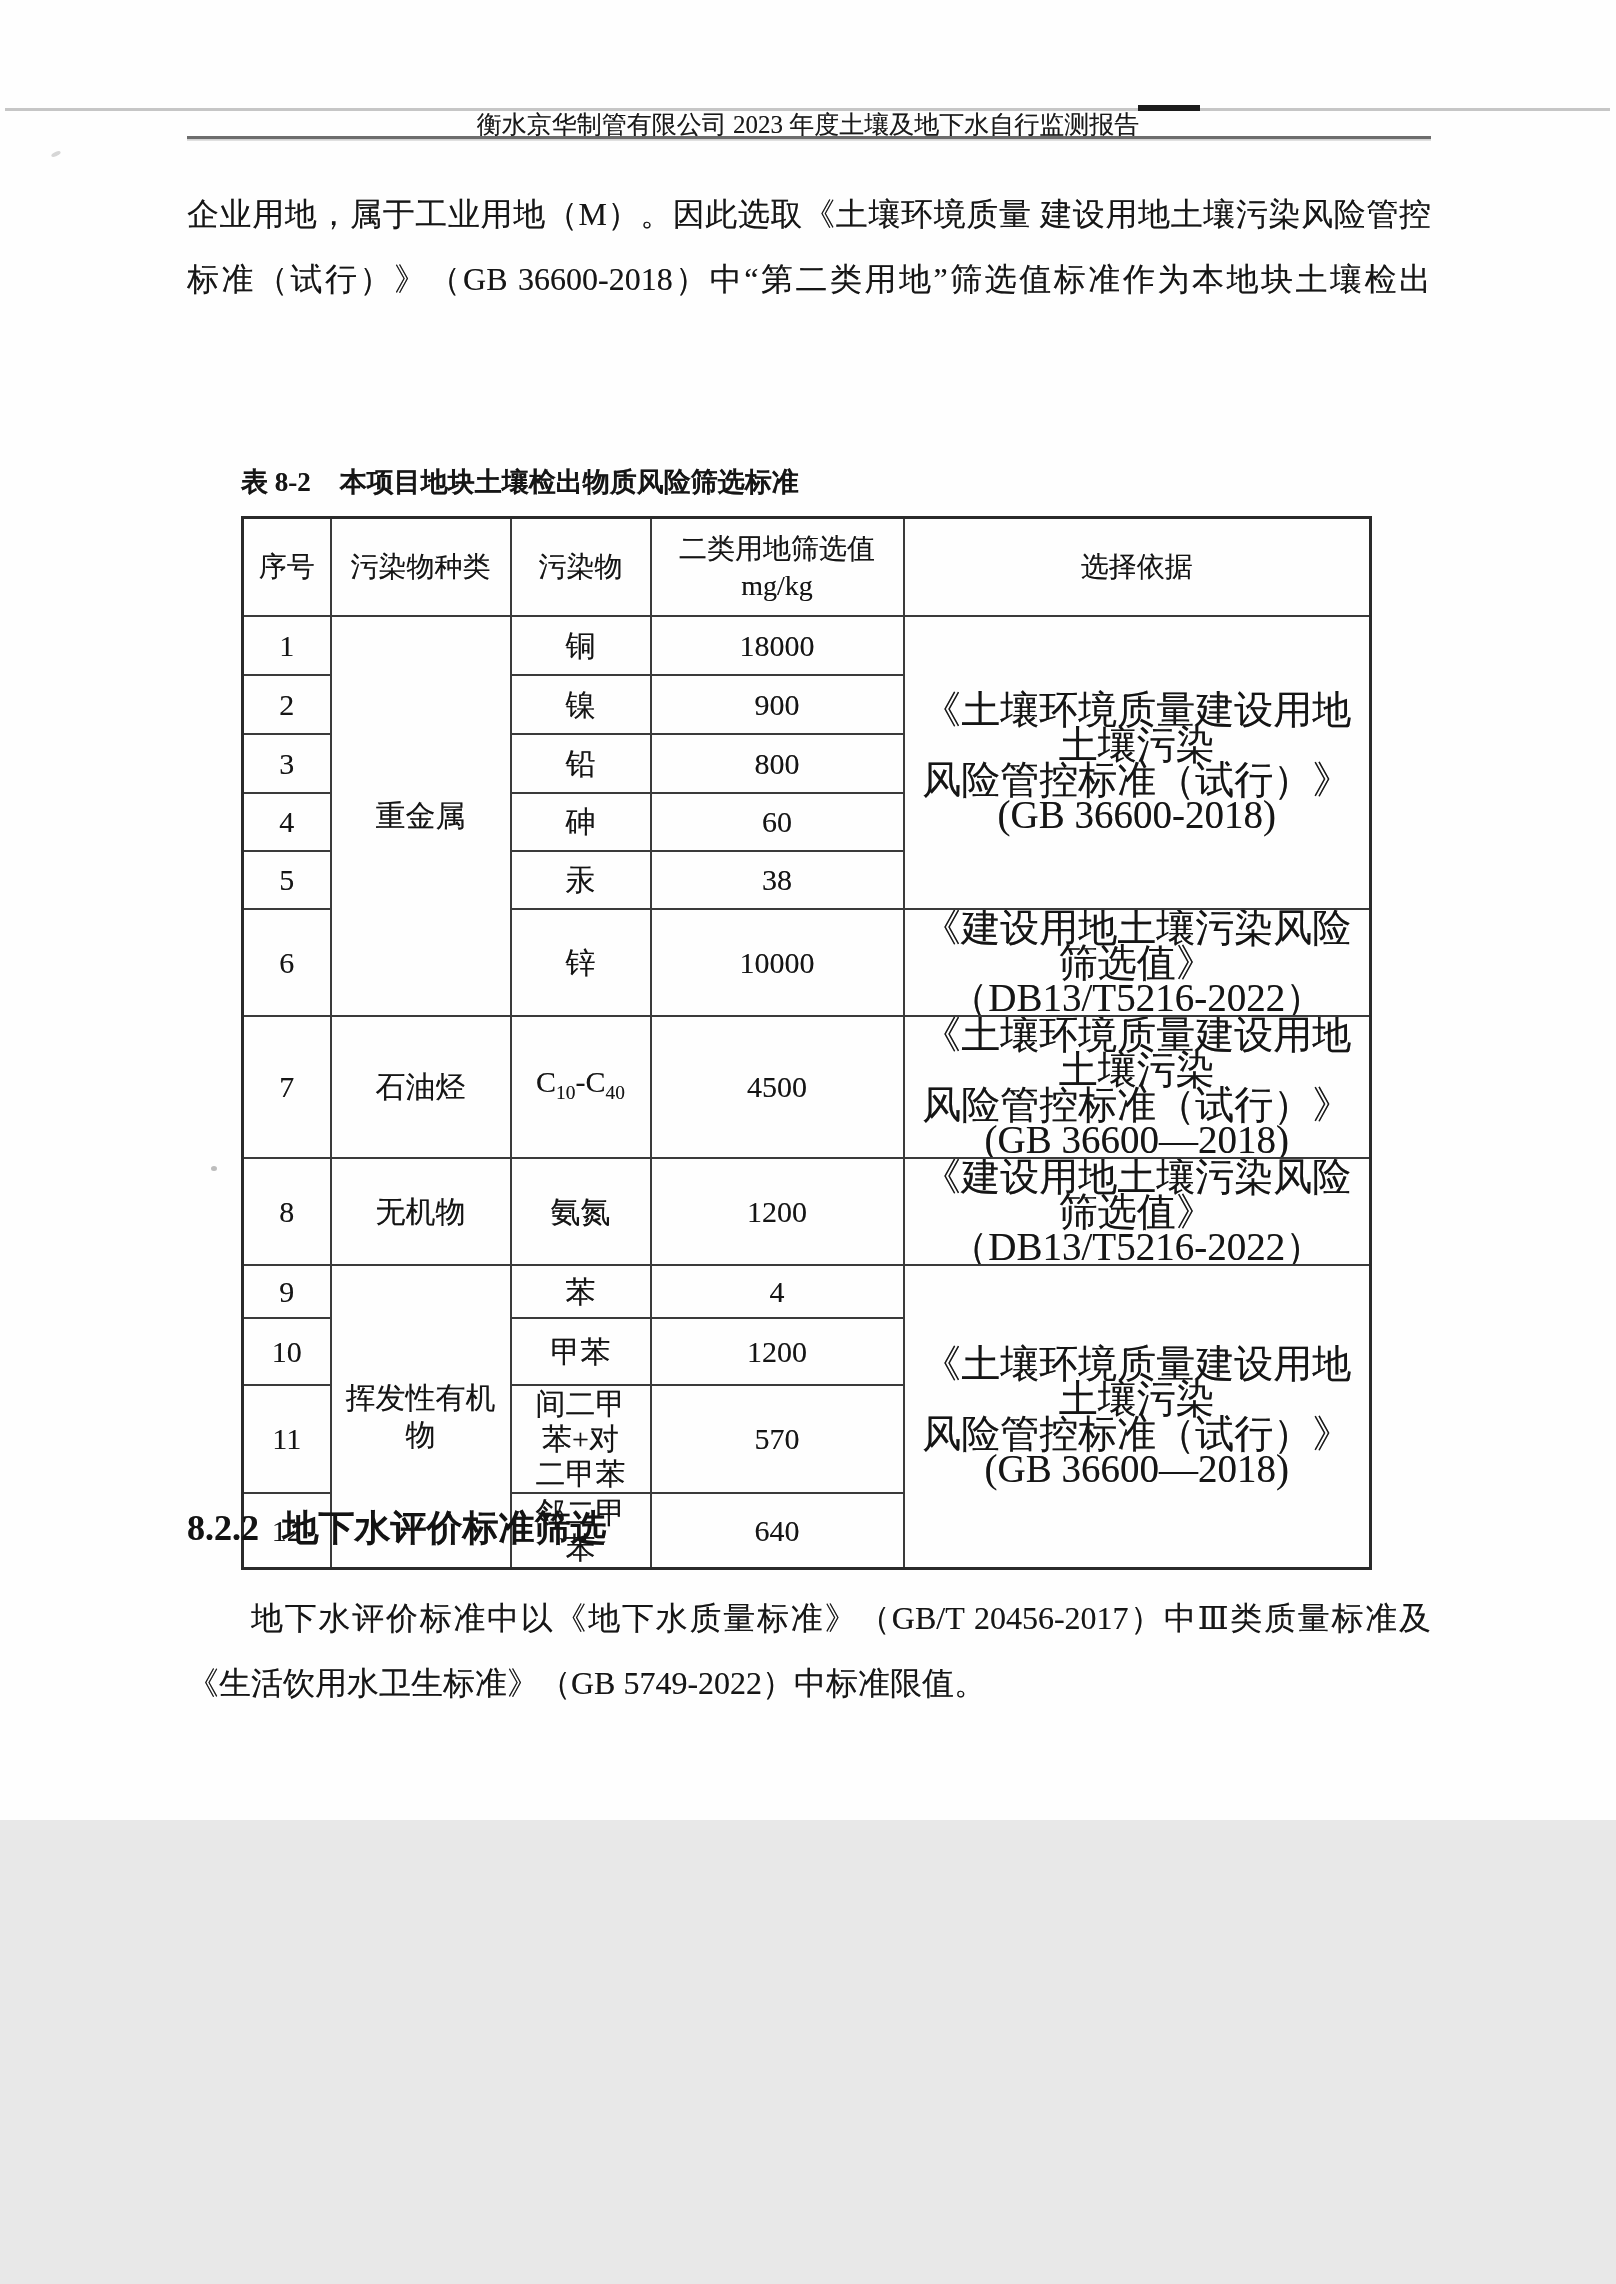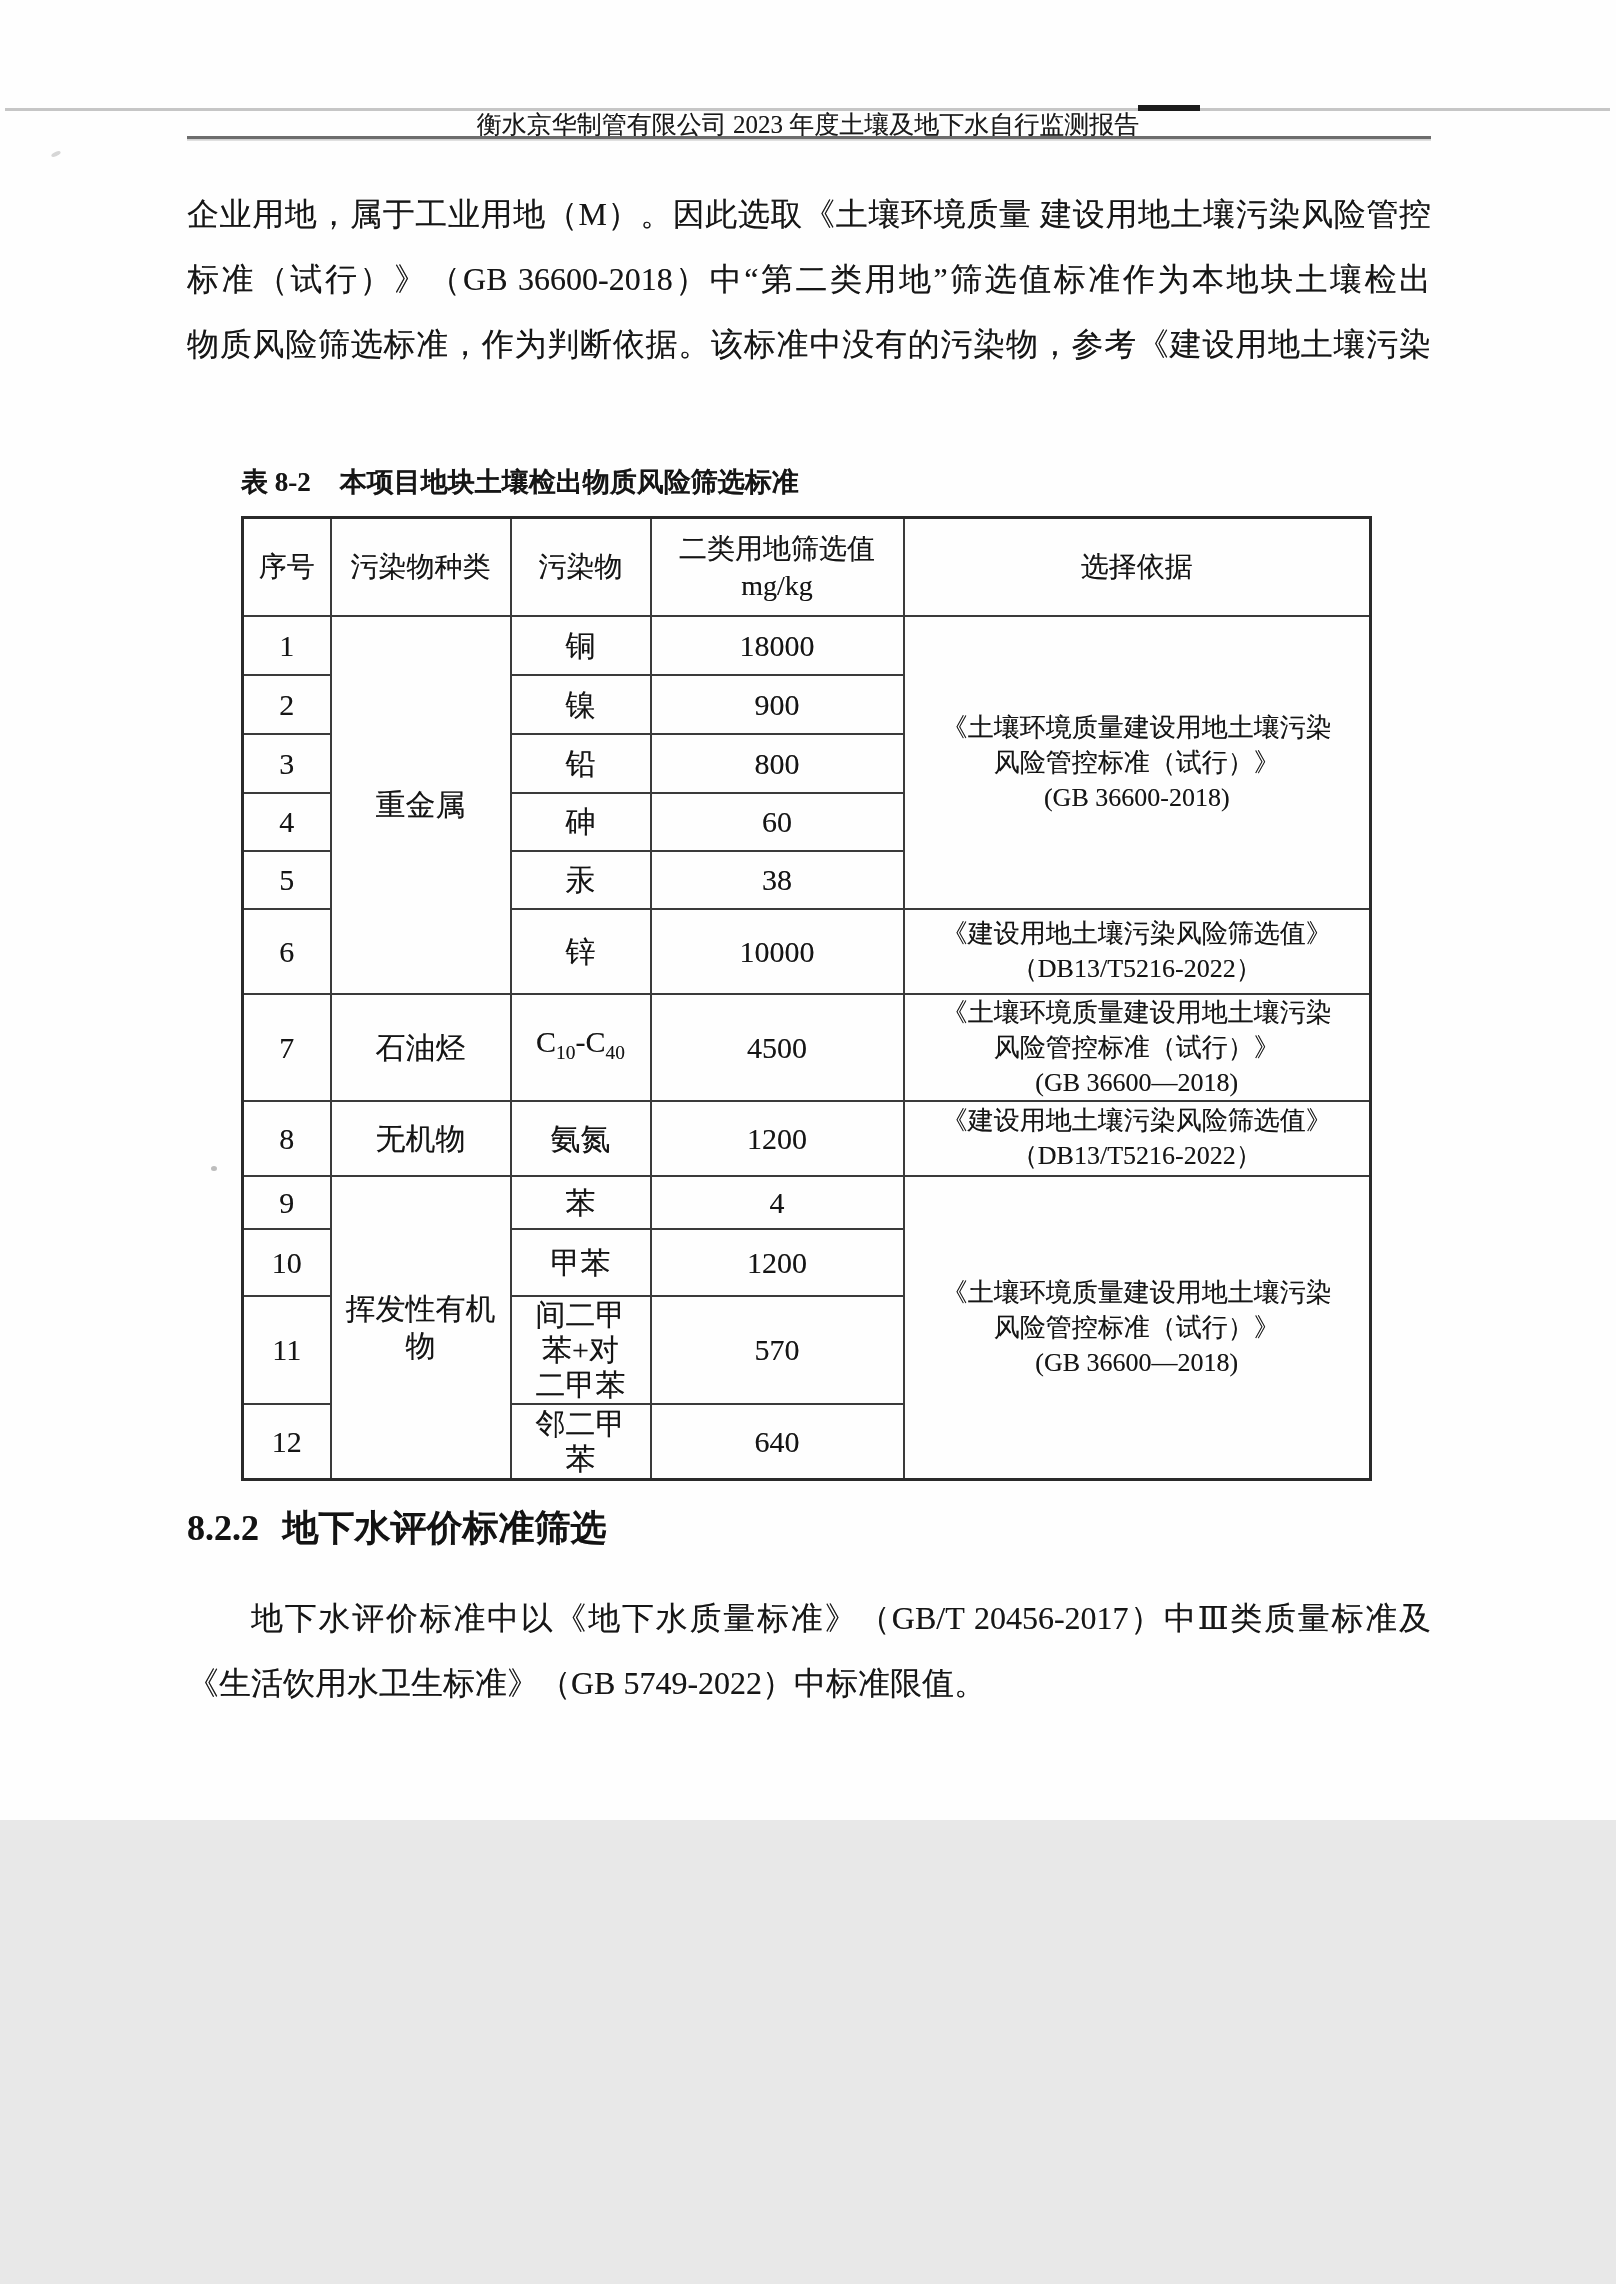--- a/index.html
+++ b/index.html
@@ -34,21 +34,21 @@
   
   table.screen{position:absolute;left:241px;top:516px;width:1130px;
     border-collapse:collapse;table-layout:fixed;
     font-size:30px;color:#151515;border-radius:28px;}
   table.screen td,table.screen th{border:2.5px solid #3a3a3a;padding:0;text-align:center;
     vertical-align:middle;font-weight:normal;line-height:35px;overflow:hidden;}
   table.screen{border:3.4px solid #2a2a2a;}
   th.head{font-size:28px;font-weight:bold;}
   th.head .hline{line-height:37px;}
   th.head .hline.gap{}
-  td.basis{font-size:26px;line-height:37px;white-space:pre-line;}
+  td.basis{font-size:39px;line-height:37px;white-space:pre-line;}
   td.basis.tight{line-height:35px;}
   td.cat{font-size:30px;}
   td.cat.wrap5{padding:0 1px;line-height:37px;}
   td.pol.narrow{padding:0 23px;word-break:break-all;line-height:35px;}
   td.pol sub{font-size:19.4px;}
   tr.hh{height:98px;} tr.h70{height:59px;} tr.h69{height:58px;} tr.h101{height:85px;}
   tr.h121{height:102px;} tr.h89{height:75px;} tr.h63{height:53px;} tr.h79{height:67px;}
   tr.h128{height:108px;} tr.h90{height:76px;}
   
   .sec-heading{position:absolute;left:187px;top:1507px;height:42px;line-height:42px;
@@ -68,21 +68,20 @@
 <div class="page">
 
   <div class="hdr-rule-light"></div>
   <div class="hdr-rule-dark-seg"></div>
   <div class="hdr-title">衡水京华制管有限公司 2023 年度土壤及地下水自行监测报告</div>
   <div class="hdr-rule-bottom"></div>
 
   <div class="para" id="para-intro">
     <div class="ln just">企业用地，属于工业用地（M）。因此选取《土壤环境质量 建设用地土壤污染风险管控</div>
     <div class="ln just">标准（试行）》（GB 36600-2018）中“第二类用地”筛选值标准作为本地块土壤检出</div>
-    <div class="ln just">物质风险筛选标准，作为判断依据。该标准中没有的污染物，参考《建设用地土壤污染</div>
   </div>
 
   <div class="tbl-caption">
     <span class="cap-label">表 8-2</span><span>本项目地块土壤检出物质风险筛选标准</span>
   </div>
 
   <table class="screen">
     <colgroup>
       <col style="width:88px">
         <col style="width:180px">

